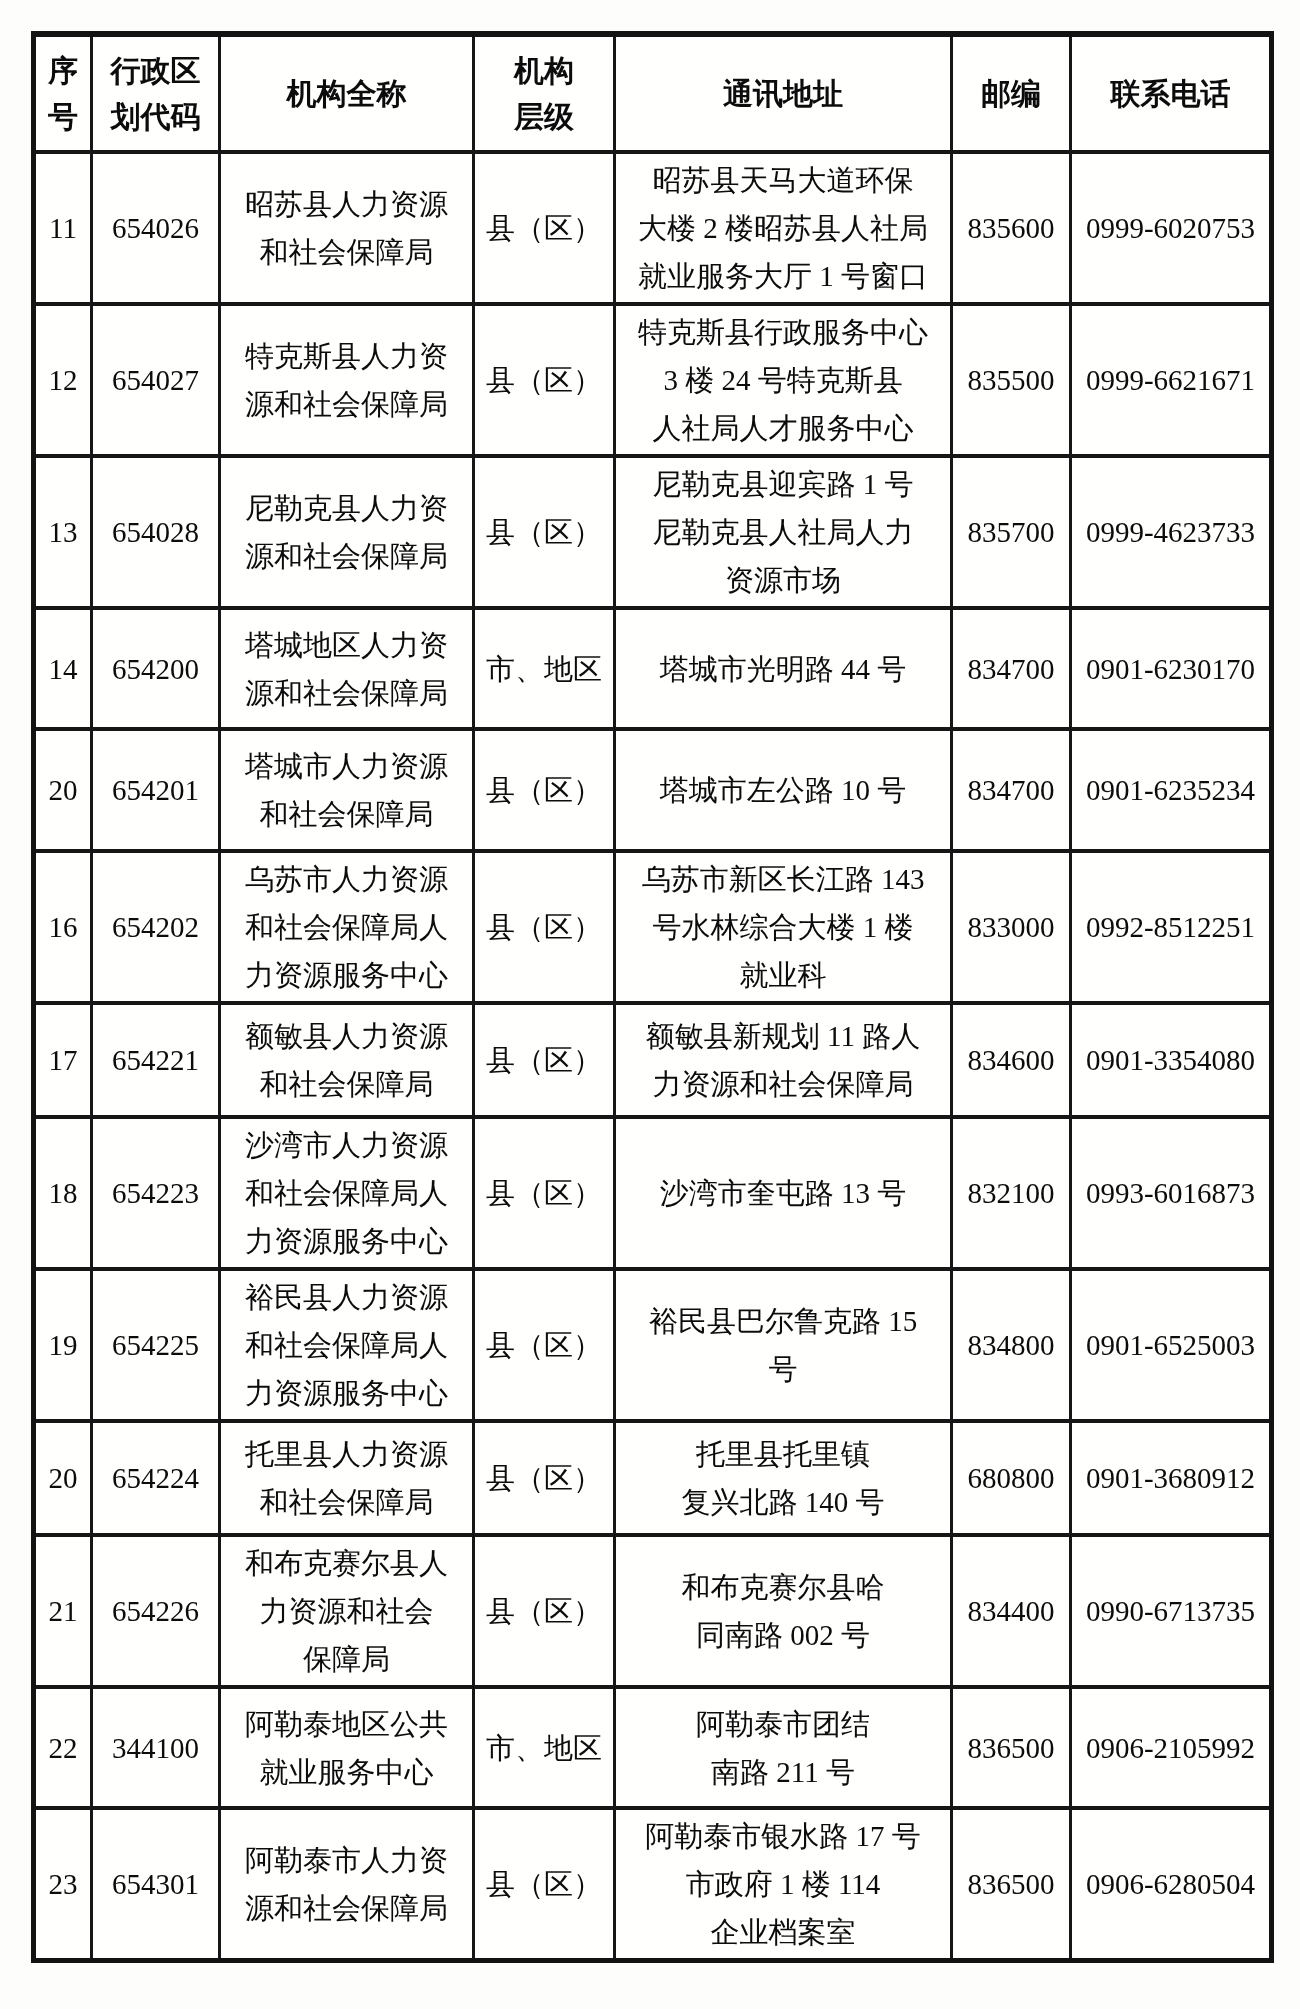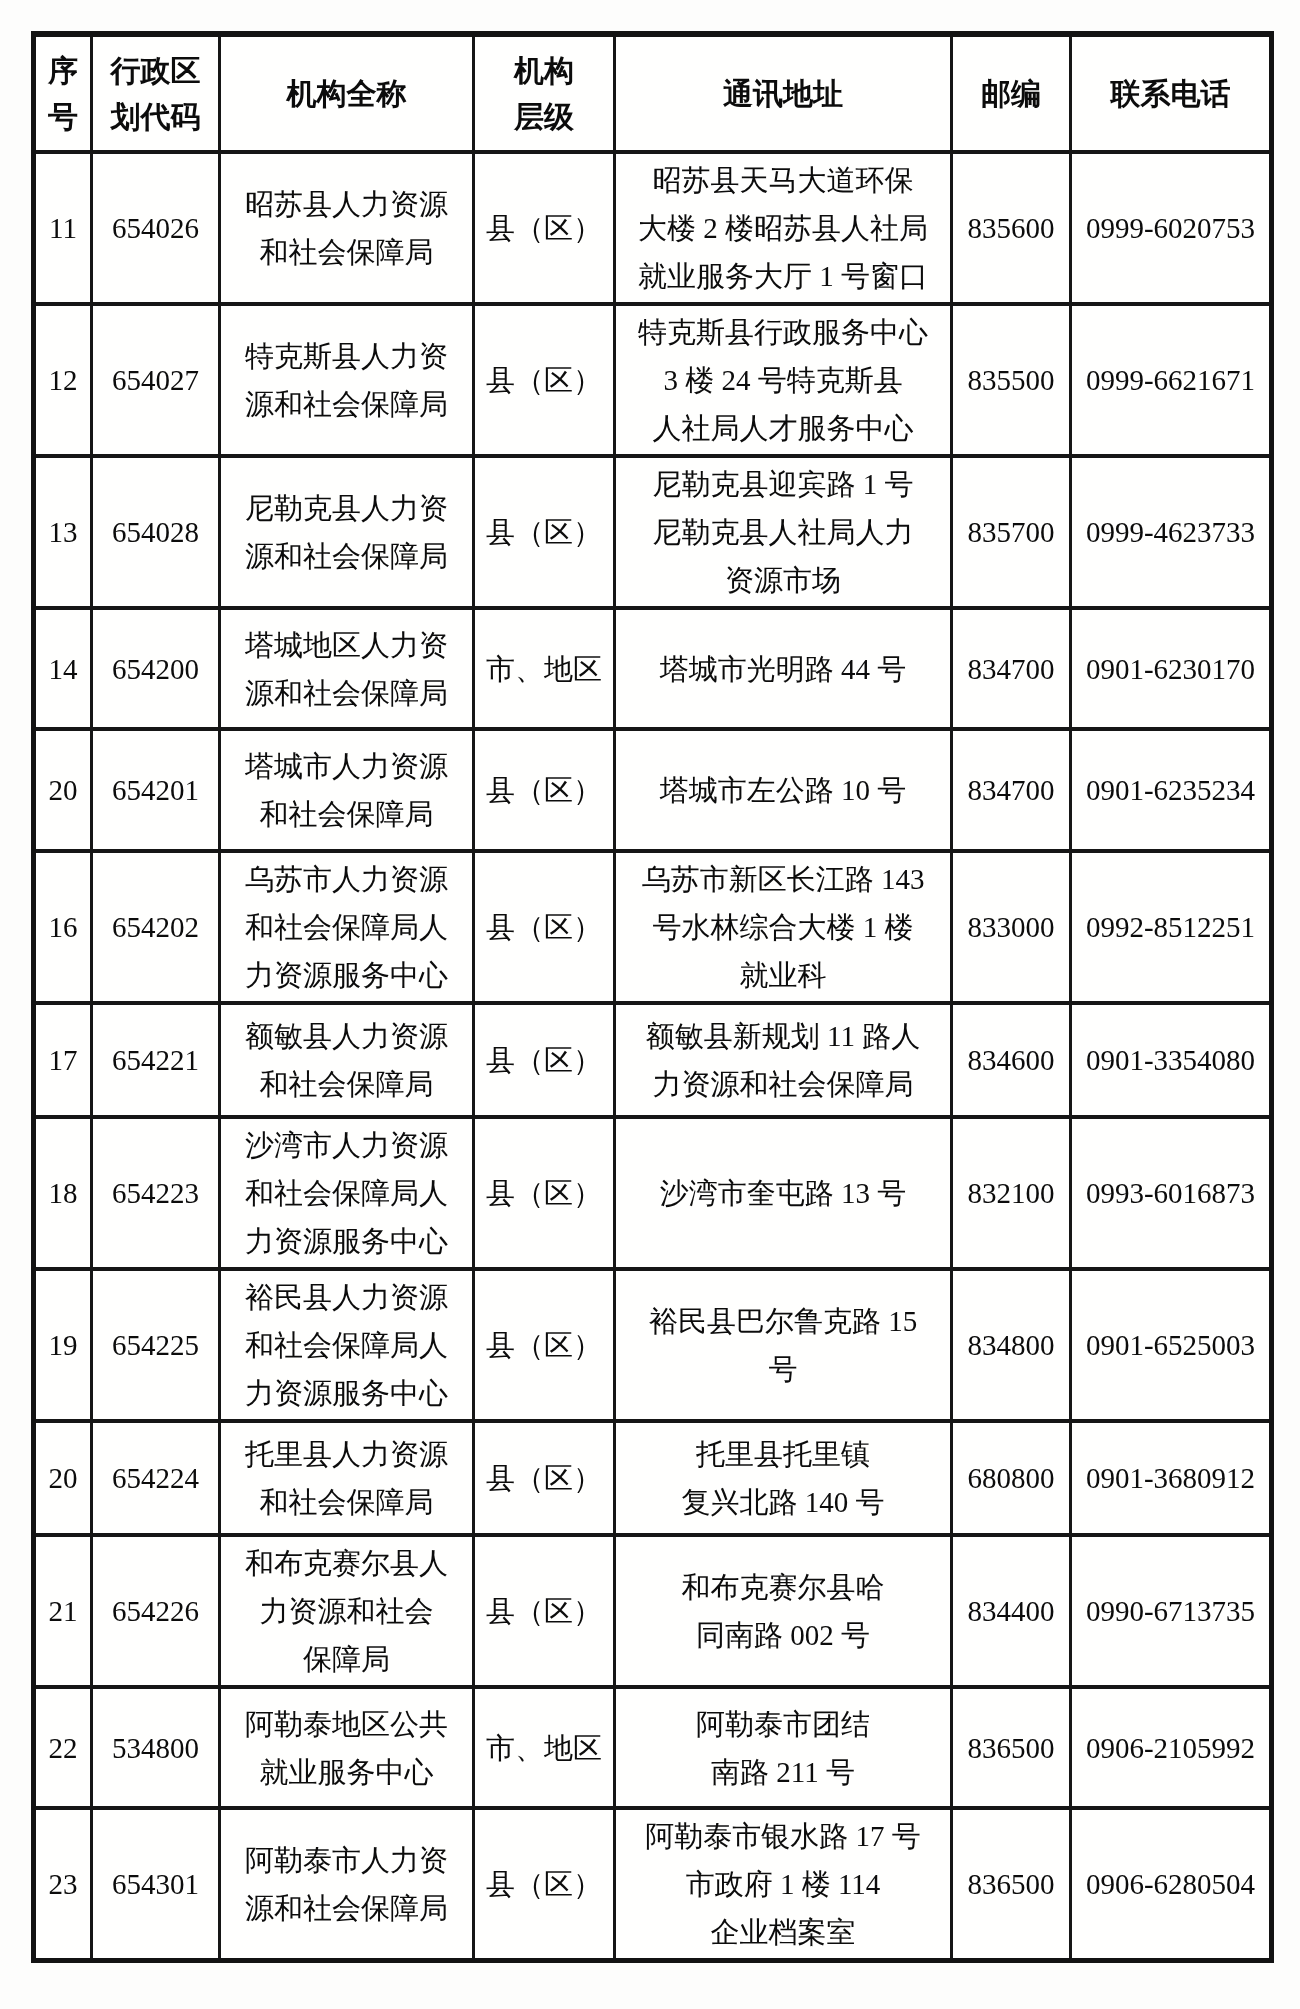--- a/index.html
+++ b/index.html
@@ -224,21 +224,21 @@
 保障局</td>
     <td>县（区）</td>
     <td>和布克赛尔县哈
 同南路 002 号</td>
     <td>834400</td>
     <td>0990-6713735</td>
   </tr>
 
   <tr>
     <td>22</td>
-    <td>534800</td>
+    <td>344100</td>
     <td>阿勒泰地区公共
 就业服务中心</td>
     <td>市、地区</td>
     <td>阿勒泰市团结
 南路 211 号</td>
     <td>836500</td>
     <td>0906-2105992</td>
   </tr>
 
   <tr>

